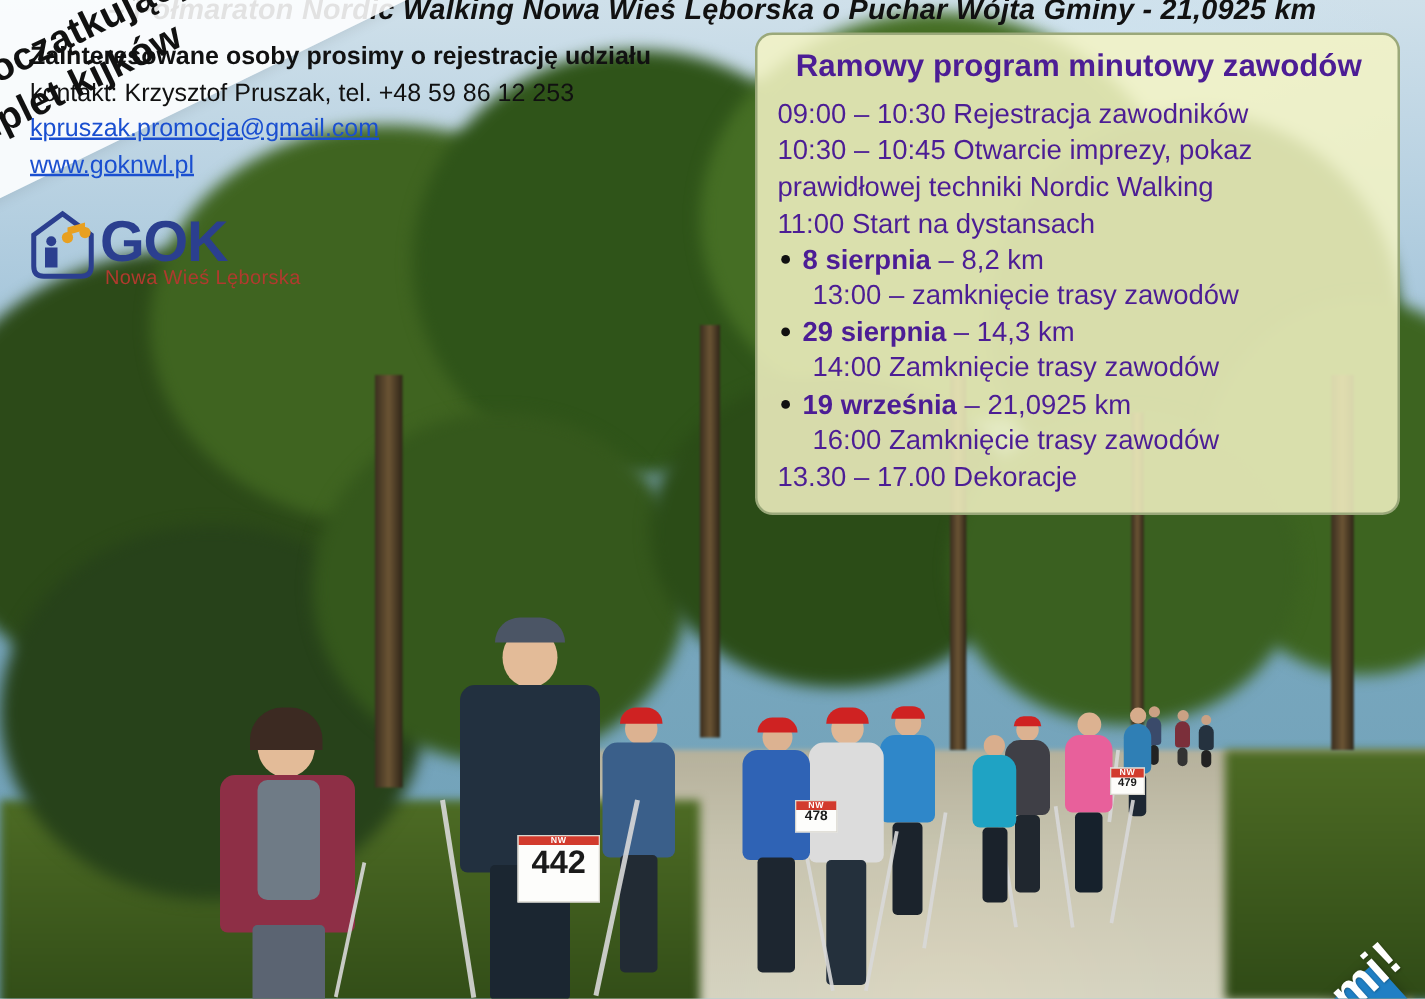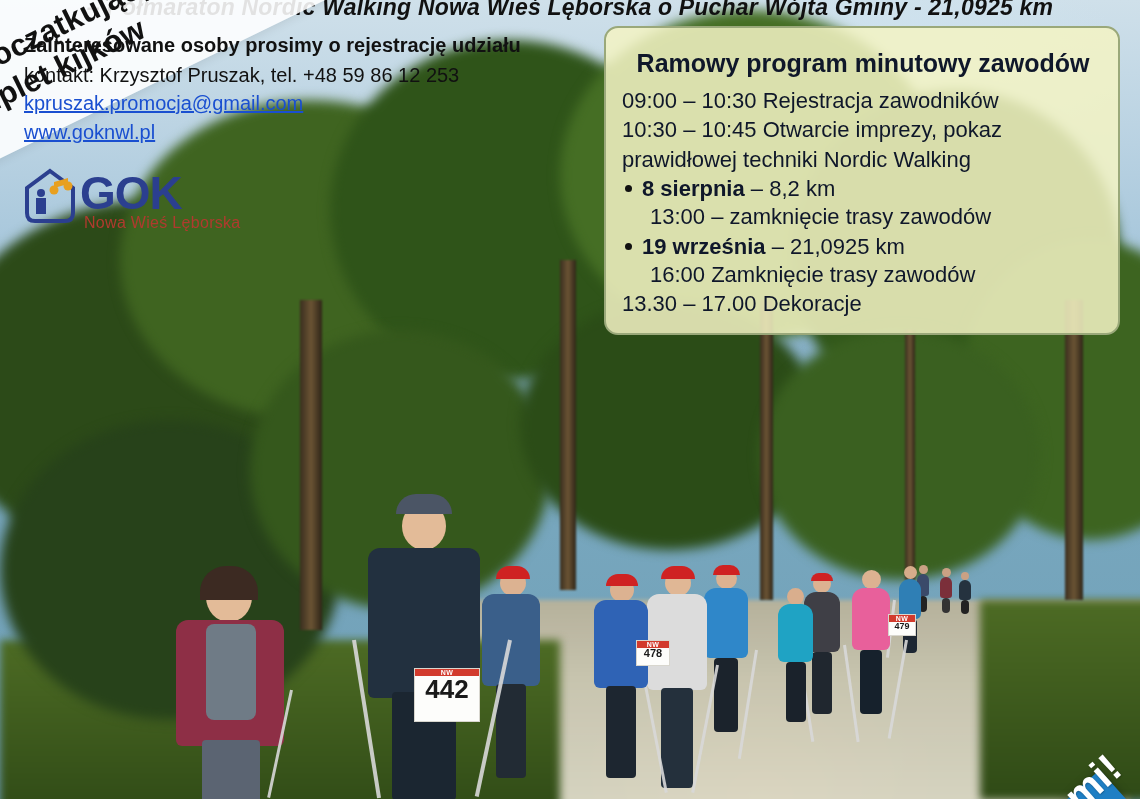--- a/index.html
+++ b/index.html
@@ -213,23 +213,23 @@
 
   
   .program {
     position: absolute;
     left: 604px;
     top: 26px;
     width: 516px;
     border: 2px solid #9aa87a;
     border-radius: 14px;
     background: rgba(243,243,196,0.86);
-    padding: 18px 14px 14px 16px;
+    padding: 8px 14px 14px 16px;
     box-sizing: border-box;
-    color: #0f172a;
+    color: #4c1d95;
   }
   .program h2 {
     margin: 2px 0 8px 0;
     font-size: 25px;
     font-weight: bold;
     text-align: center;
     line-height: 1.2;
   }
   .program .row {
     font-size: 22px;
@@ -423,29 +423,35 @@
     <span class="word">GOK</span>
     <span class="sub">Nowa Wieś Lęborska</span>
   </div>
 
   <div class="program">
     <h2>Ramowy program minutowy zawodów</h2>
 
     <div class="row">09:00 – 10:30 Rejestracja zawodników</div>
     <div class="row">10:30 – 10:45 Otwarcie imprezy, pokaz</div>
     <div class="row">prawidłowej techniki Nordic Walking</div>
+    <div class="row">11:00 Start na dystansach</div>
 
     <ul>
       <li>
         <span class="dot"></span>
         <b>8 sierpnia</b><span> – </span><span>8,2 km</span>
         <span class="sub">13:00 – zamknięcie trasy zawodów</span>
       </li>
       <li>
         <span class="dot"></span>
+        <b>29 sierpnia</b><span> – </span><span>14,3 km</span>
+        <span class="sub">14:00 Zamknięcie trasy zawodów</span>
+      </li>
+      <li>
+        <span class="dot"></span>
         <b>19 września</b><span> – </span><span>21,0925 km</span>
         <span class="sub">16:00 Zamknięcie trasy zawodów</span>
       </li>
     </ul>
 
     <div class="row">13.30 – 17.00 Dekoracje</div>
   </div>
 
   <div class="ribbon"></div>
   <div class="ribbon-text">i z nami!</div>

